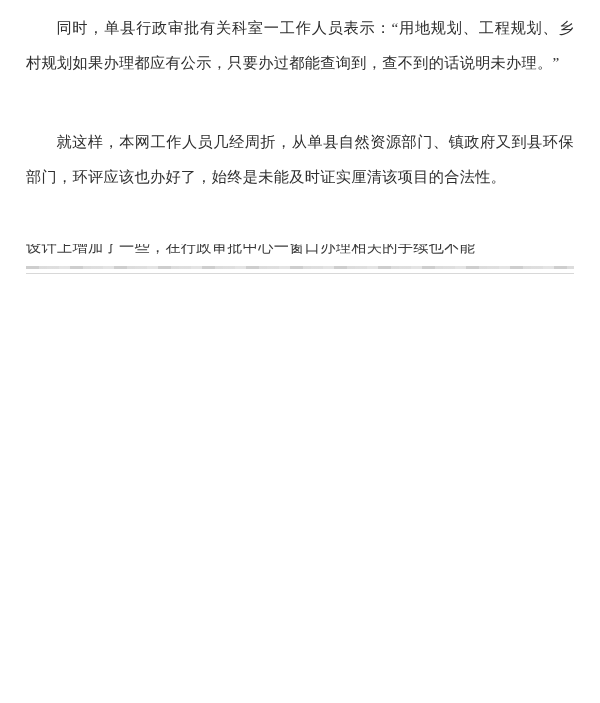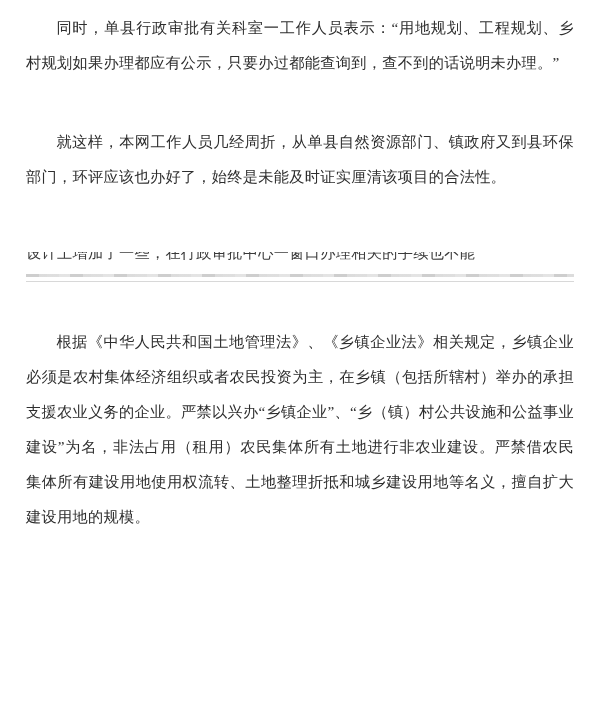--- a/index.html
+++ b/index.html
@@ -31,22 +31,21 @@
     text-indent: 2em;
     letter-spacing: 0.3px;
     color: #2e2e2e;
   }
   .gap-lg { height: 44px; }
   .gap-md { height: 40px; }
 
   
   .torn-band {
     position: relative;
-    margin-top: 14px;
-    font-family: Liberation Mono, monospace;
+    margin-top: 6px;
   }
   .torn-strip {
     position: relative;
     height: 9px;
     overflow: hidden;
     background: #ffffff;
   }
   .torn-strip::before {
     content: "";
     position: absolute;
@@ -110,15 +109,14 @@
     <div class="clip-row">
       <p>设计上增加了一些，在行政审批中心一窗口办理相关的手续也不能</p>
     </div>
     <div class="torn-strip"></div>
     <div class="seam"></div>
   </div>
 
 
   <div class="gap-md"></div>
 
-  <p class="para">根据《中华人民共和国土地管理法》、《乡镇企业法》相关规定，乡镇企业必须是农村集体经济组织或者农民投资为主，在乡镇（包括所辖村）举办的承担支援农业义务的企业。严禁以兴办“乡镇企业”、“乡（镇）村公共设施和公益事业建设”为名，非法占用（租用）农民集体所有土地进行非农业建设。严禁借农民集体所有建设用地使用权流转、土地整理折抵和城乡建设用地等名义，擅自扩大建设用地的规模。</p>
 
 </div>
 
 </body></html>

